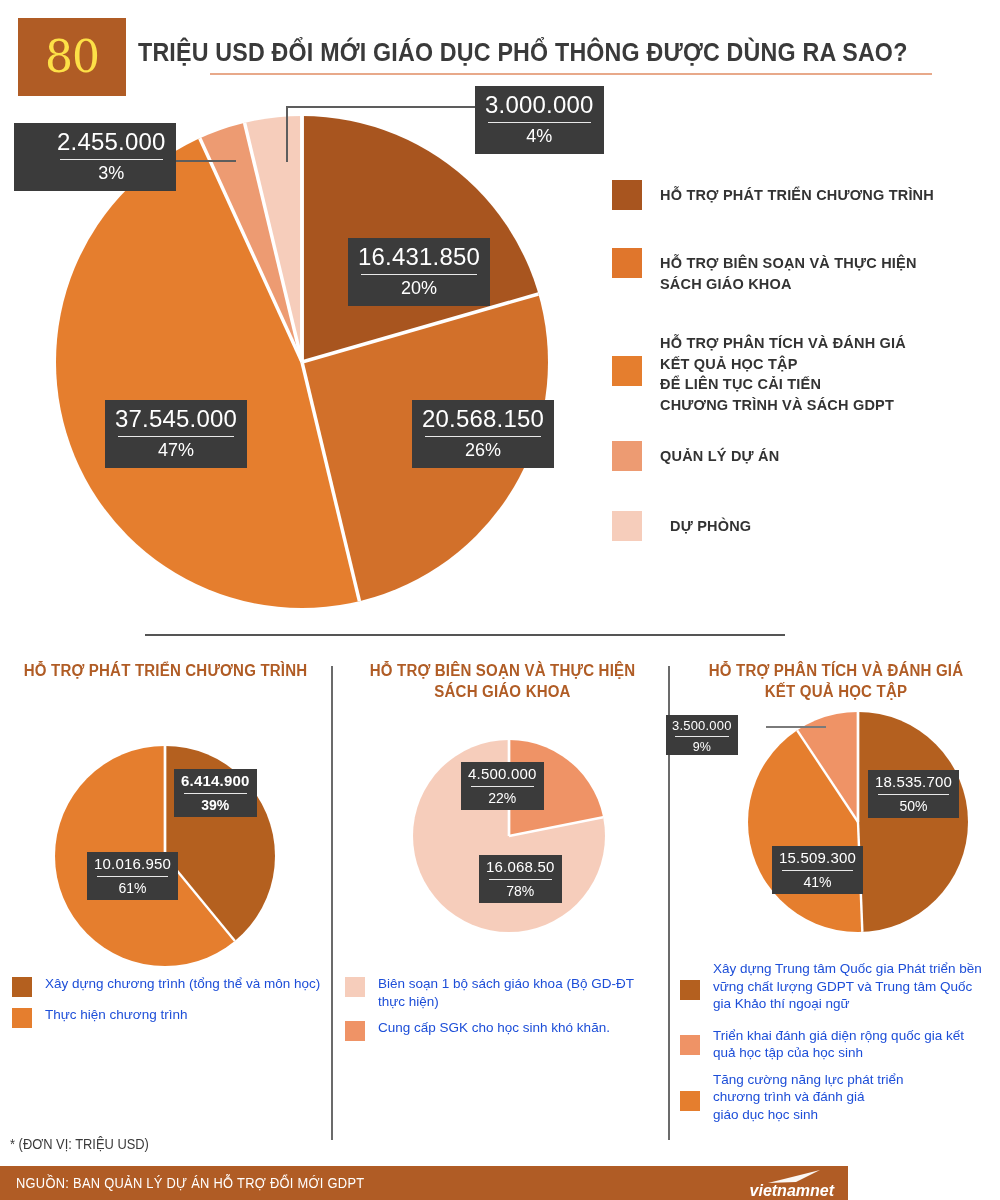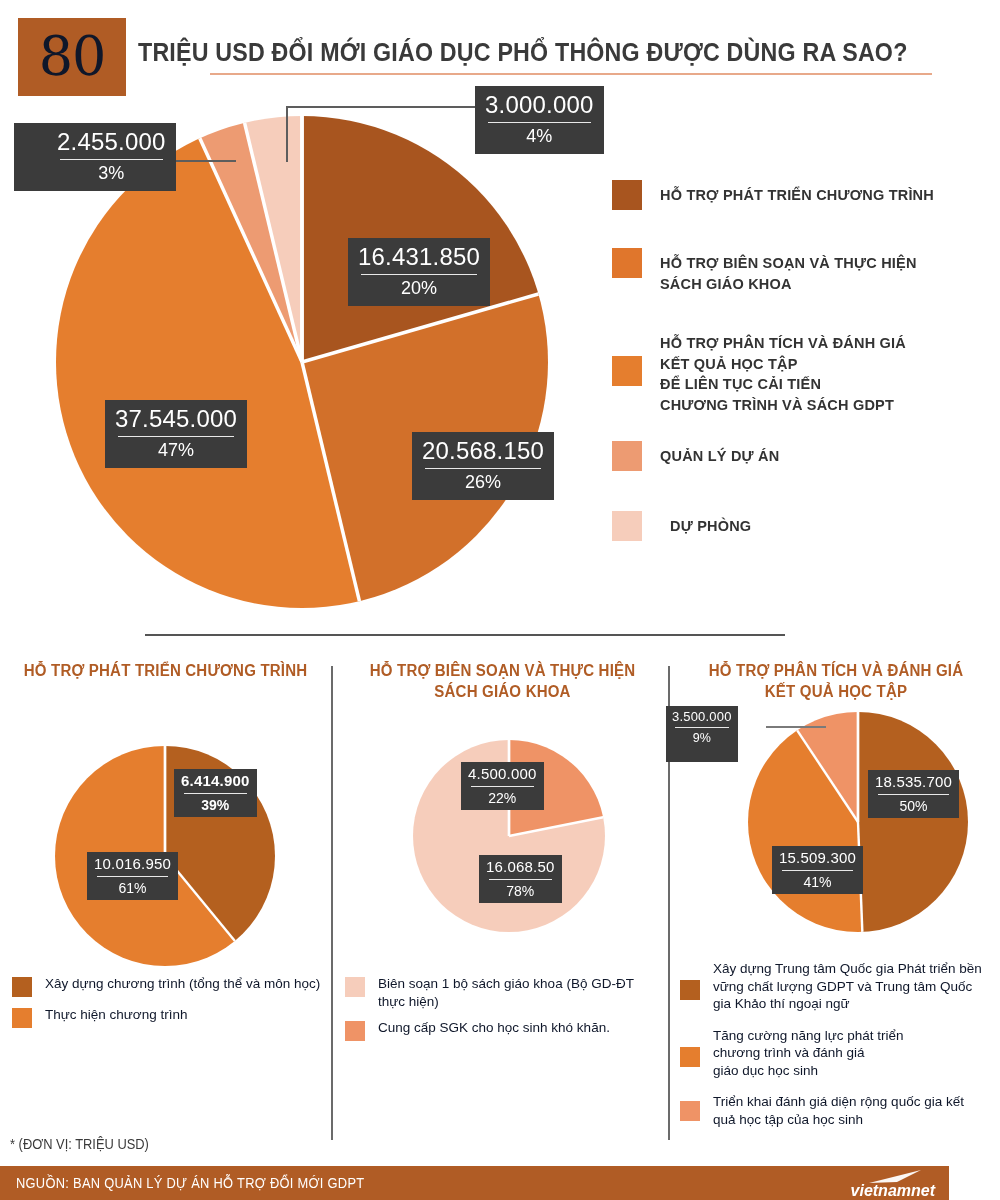--- a/index.html
+++ b/index.html
@@ -13,21 +13,21 @@
   #page { position: relative; width: 1000px; height: 1200px; background:#fff; }
 
   
   .hdr-badge {
     position: absolute; left: 18px; top: 18px;
     width: 108px; height: 78px;
     background: #b05c25;
     display: flex; align-items: center; justify-content: center;
   }
   .hdr-badge span {
-    color: #0f172a; font-size: 54px; line-height: 1;
+    color: #fde047; font-size: 44px; line-height: 1;
     font-family: "DejaVu Serif", serif; font-weight: 400;
     letter-spacing: -1px;
   }
   .hdr-title {
     position: absolute; left: 138px; top: 38px; width: 850px;
     color: #3a3a3a; font-size: 25px; font-weight: bold;
     letter-spacing: .2px; white-space: nowrap;
     transform: scaleX(.93); transform-origin: left center;
   }
   .hdr-rule {
@@ -52,49 +52,49 @@
   .cal {
     position: absolute; background: #3b3b3b; color: #fff;
     padding: 5px 10px 6px 10px; text-align: center; line-height: 1.18;
   }
   .cal .v { font-size: 24px; letter-spacing: .2px; white-space: nowrap; }
   .cal .hr { height: 1px; background: #e8e8e8; margin: 3px 3px 3px 3px; }
   .cal .p { font-size: 18px; }
   .cal.sm { padding: 3px 7px 4px 7px; }
   .cal.sm .v { font-size: 15px; }
   .cal.sm .p { font-size: 14px; }
-  .cal.xs { padding: 3px 6px 16px 6px; }
+  .cal.xs { padding: 3px 6px 0 6px; margin-top: 9px; }
   .cal.xs .v { font-size: 13px; }
   .cal.xs .p { font-size: 12.5px; }
   .lead { position: absolute; background: #5d5d5d; }
 
   
   .sec-rule { position: absolute; left: 145px; top: 634px; width: 640px; height: 2px; background: #555; }
   .vdiv { position: absolute; top: 666px; width: 2px; height: 474px; background: #6b6b6b; }
 
   
   .sub-title {
     position: absolute; color: #b05c25; font-size: 16px; font-weight: bold;
     text-align: center; line-height: 1.32; letter-spacing: .2px;
     transform: scaleX(.94);
   }
   .subpie { position: absolute; border-radius: 50%; }
   .sub-leg { position: absolute; }
   .sub-leg-row { display: flex; align-items: flex-start; margin-bottom: 9px; }
   .sub-leg-sw { width: 20px; height: 20px; flex: 0 0 20px; margin-top: 2px; }
-  .sub-leg-tx { margin-left: 13px; color: #0f172a; font-size: 13.5px; line-height: 1.3; }
+  .sub-leg-tx { margin-left: 13px; color: #1d4ed8; font-size: 13.5px; line-height: 1.3; }
 
   
   .unit {
     position: absolute; left: 10px; top: 1136px;
     color: #3a3a3a; font-size: 14px; transform: scaleX(.92);
     transform-origin: left center;
   }
   .footer {
-    position: absolute; left: 0; top: 1166px; width: 949px; height: 34px;
+    position: absolute; left: 0; top: 1166px; width: 848px; height: 34px;
     background: #b05c25;
   }
   .footer-tx {
     position: absolute; left: 16px; top: 9px; color: #fff; font-size: 14px;
     letter-spacing: .3px; transform: scaleX(.92); transform-origin: left center;
   }
   .logo { position: absolute; right: 14px; top: 4px; text-align: center; margin-left: 12px; }
   .logo .l1 { color:#fff; font-size: 16px; font-weight: bold; font-style: italic; line-height: 1; }
   .logo-swoosh {
     position: absolute; right: 12px; top: 0px; width: 56px; height: 14px;
@@ -126,21 +126,21 @@
   <div class="lead" style="left:286px; top:106px; width:1.5px; height:56px;"></div>
   <div class="lead" style="left:286px; top:106px; width:192px; height:1.5px;"></div>
   <div class="lead" style="left:124px; top:160px; width:112px; height:1.5px;"></div>
 
   <div class="cal" style="left:348px; top:238px;">
     <div class="v">16.431.850</div>
     <div class="hr"></div>
     <div class="p">20%</div>
   </div>
 
-  <div class="cal" style="left:412px; top:400px;margin-top:32px;">
+  <div class="cal" style="left:412px; top:400px;">
     <div class="v">20.568.150</div>
     <div class="hr"></div>
     <div class="p">26%</div>
   </div>
 
   <div class="cal" style="left:105px; top:400px;">
     <div class="v">37.545.000</div>
     <div class="hr"></div>
     <div class="p">47%</div>
   </div>
@@ -279,28 +279,28 @@
     <div class="v">15.509.300</div>
     <div class="hr"></div>
     <div class="p">41%</div>
   </div>
 
   <div class="sub-leg" style="left:680px; top:960px; width:320px;">
     <div class="sub-leg-row" style="margin-bottom:14px;">
       <div class="sub-leg-sw" style="background:#b4601f; margin-top:20px;"></div>
       <div class="sub-leg-tx" style="width:276px;">Xây dựng Trung tâm Quốc gia Phát triển bền vững chất lượng GDPT và Trung tâm Quốc gia Khảo thí ngoại ngữ</div>
     </div>
+    <div class="sub-leg-row">
+      <div class="sub-leg-sw" style="background:#ef9366; margin-top:8px;"></div>
+      <div class="sub-leg-tx" style="width:264px;">Triển khai đánh giá diện rộng quốc gia kết quả học tập của học sinh</div>
+    </div>
     <div class="sub-leg-row" style="margin-bottom:14px;">
       <div class="sub-leg-sw" style="background:#e57e2e; margin-top:20px;"></div>
       <div class="sub-leg-tx" style="width:230px; white-space:pre-line;">Tăng cường năng lực phát triển chương trình và đánh giá
 giáo dục học sinh</div>
-    </div>
-    <div class="sub-leg-row">
-      <div class="sub-leg-sw" style="background:#ef9366; margin-top:8px;"></div>
-      <div class="sub-leg-tx" style="width:264px;">Triển khai đánh giá diện rộng quốc gia kết quả học tập của học sinh</div>
     </div>
   </div>
 
   <div class="unit">* (ĐƠN VỊ: TRIỆU USD)</div>
   <div class="footer">
     <div class="footer-tx">NGUỒN: BAN QUẢN LÝ DỰ ÁN  HỖ TRỢ ĐỔI MỚI GDPT</div>
     <div class="logo">
       <svg class="logo-swoosh" viewBox="0 0 56 14">
         <path d="M2 13 L50 1 L54 0 L30 12 Z" fill="#ffffff" opacity="0.95"></path>
       </svg>

